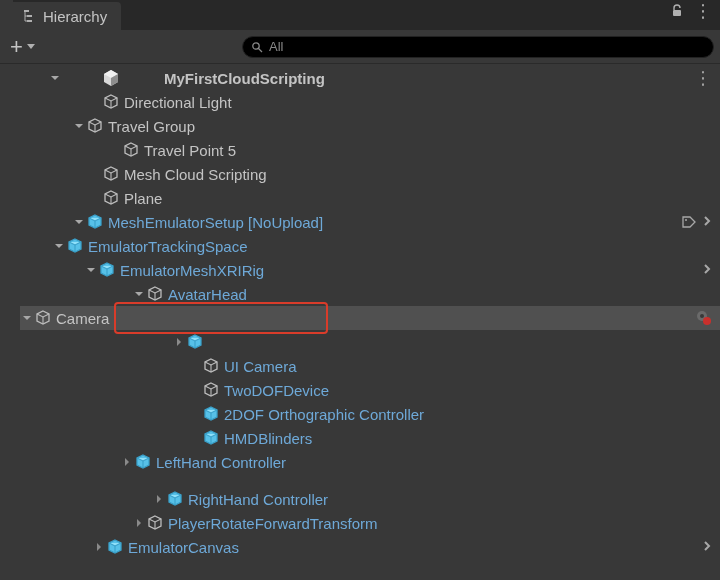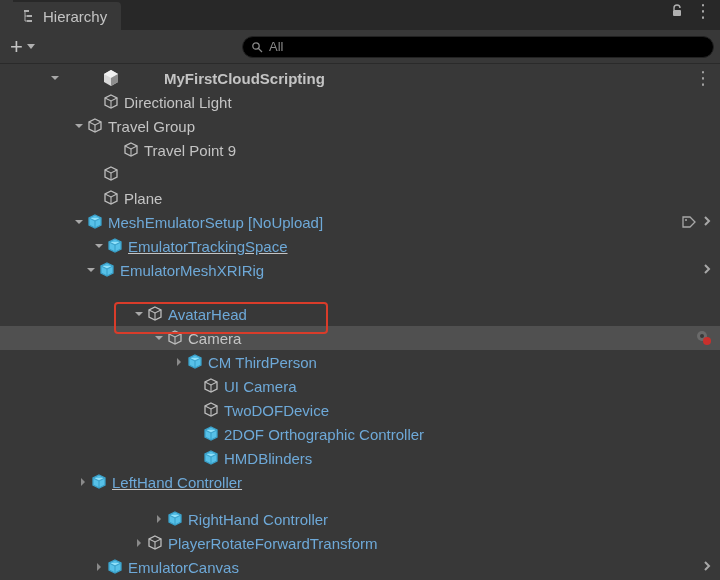--- a/index.html
+++ b/index.html
@@ -208,31 +208,32 @@
       </div>
       <div class="row" style="padding-left: 108px;">
         <span class="foldout"></span>
         <span class="icon">
           <svg class="svg" width="18" height="18" viewBox="0 0 18 18">
     <path d="M9 2 L15 5 L15 12 L9 15 L3 12 L3 5 Z" fill="none" stroke="#bdbdbd" stroke-width="1.3"></path>
     <path d="M3 5 L9 8 L15 5" fill="none" stroke="#bdbdbd" stroke-width="1.1"></path>
     <path d="M9 8 L9 15" stroke="#bdbdbd" stroke-width="1.1"></path>
   </svg>
         </span>
-        <span class="label grey">Travel Point 9</span>
+        <span class="label grey">Travel Point 5</span>
       </div>
       <div class="row" style="padding-left: 88px;">
         <span class="foldout"></span>
         <span class="icon">
           <svg class="svg" width="18" height="18" viewBox="0 0 18 18">
     <path d="M9 2 L15 5 L15 12 L9 15 L3 12 L3 5 Z" fill="none" stroke="#bdbdbd" stroke-width="1.3"></path>
     <path d="M3 5 L9 8 L15 5" fill="none" stroke="#bdbdbd" stroke-width="1.1"></path>
     <path d="M9 8 L9 15" stroke="#bdbdbd" stroke-width="1.1"></path>
   </svg>
         </span>
+        <span class="label grey">Mesh Cloud Scripting</span>
       </div>
       <div class="row" style="padding-left: 88px;">
         <span class="foldout"></span>
         <span class="icon">
           <svg class="svg" width="18" height="18" viewBox="0 0 18 18">
     <path d="M9 2 L15 5 L15 12 L9 15 L3 12 L3 5 Z" fill="none" stroke="#bdbdbd" stroke-width="1.3"></path>
     <path d="M3 5 L9 8 L15 5" fill="none" stroke="#bdbdbd" stroke-width="1.1"></path>
     <path d="M9 8 L9 15" stroke="#bdbdbd" stroke-width="1.1"></path>
   </svg>
         </span>
@@ -255,21 +256,21 @@
         <span class="right-icons">
           <span><svg width="16" height="14" viewBox="0 0 16 14">
               <path d="M1 3 H8 L13 8 L8 13 H1 Z" fill="none" stroke="#a8a8a8" stroke-width="1.3"></path>
               <circle cx="4" cy="6" r="1" fill="#a8a8a8"></circle>
             </svg></span>
           <span><svg width="10" height="14" viewBox="0 0 10 14">
               <path d="M3 3 L7 7 L3 11" stroke="#a8a8a8" fill="none" stroke-width="2"></path>
             </svg></span>
         </span>
       </div>
-      <div class="row" style="padding-left: 92px; text-decoration: underline;">
+      <div class="row" style="padding-left: 52px;">
         <span class="foldout">
           <svg class="svg" width="10" height="10" viewBox="0 0 10 10">
             <path d="M1 3 L5 7 L9 3" fill="#a8a8a8"></path>
           </svg>
         </span>
         <span class="icon">
           <svg class="svg" width="18" height="18" viewBox="0 0 18 18">
     <path d="M9 2 L15 5 L15 12 L9 15 L3 12 L3 5 Z" fill="#57c1e8" stroke="#3aa0c9" stroke-width="1.3"></path>
     <path d="M3 5 L9 8 L15 5" fill="#8fe0f9" stroke="#3aa0c9" stroke-width="1.1"></path>
     <path d="M9 8 L9 15" stroke="#3aa0c9" stroke-width="1.1"></path>
@@ -290,36 +291,36 @@
     <path d="M9 8 L9 15" stroke="#3aa0c9" stroke-width="1.1"></path>
   </svg>
         </span>
         <span class="label blue">EmulatorMeshXRIRig</span>
         <span class="right-icons">
           <span><svg width="10" height="14" viewBox="0 0 10 14">
               <path d="M3 3 L7 7 L3 11" stroke="#a8a8a8" fill="none" stroke-width="2"></path>
             </svg></span>
         </span>
       </div>
-      <div class="row" style="padding-left: 132px; margin-top: 20px;">
+      <div class="row" style="padding-left: 132px;">
         <span class="foldout">
           <svg class="svg" width="10" height="10" viewBox="0 0 10 10">
             <path d="M1 3 L5 7 L9 3" fill="#a8a8a8"></path>
           </svg>
         </span>
         <span class="icon">
           <svg class="svg" width="18" height="18" viewBox="0 0 18 18">
     <path d="M9 2 L15 5 L15 12 L9 15 L3 12 L3 5 Z" fill="none" stroke="#bdbdbd" stroke-width="1.3"></path>
     <path d="M3 5 L9 8 L15 5" fill="none" stroke="#bdbdbd" stroke-width="1.1"></path>
     <path d="M9 8 L9 15" stroke="#bdbdbd" stroke-width="1.1"></path>
   </svg>
         </span>
         <span class="label blue">AvatarHead</span>
       </div>
-      <div class="row selected" style="padding-left: 152px;">
+      <div class="row selected" style=" margin-left: 20px;">
         <span class="foldout">
           <svg class="svg" width="10" height="10" viewBox="0 0 10 10">
             <path d="M1 3 L5 7 L9 3" fill="#a8a8a8"></path>
           </svg>
         </span>
         <span class="icon">
           <svg class="svg" width="18" height="18" viewBox="0 0 18 18">
     <path d="M9 2 L15 5 L15 12 L9 15 L3 12 L3 5 Z" fill="none" stroke="#bdbdbd" stroke-width="1.3"></path>
     <path d="M3 5 L9 8 L15 5" fill="none" stroke="#bdbdbd" stroke-width="1.1"></path>
     <path d="M9 8 L9 15" stroke="#bdbdbd" stroke-width="1.1"></path>
@@ -340,21 +341,20 @@
             <path d="M3 1 L7 5 L3 9" fill="#8a8a8a"></path>
           </svg>
         </span>
         <span class="icon">
           <svg class="svg" width="18" height="18" viewBox="0 0 18 18">
     <path d="M9 2 L15 5 L15 12 L9 15 L3 12 L3 5 Z" fill="#57c1e8" stroke="#3aa0c9" stroke-width="1.3"></path>
     <path d="M3 5 L9 8 L15 5" fill="#8fe0f9" stroke="#3aa0c9" stroke-width="1.1"></path>
     <path d="M9 8 L9 15" stroke="#3aa0c9" stroke-width="1.1"></path>
   </svg>
         </span>
-        <span class="label blue">CM ThirdPerson</span>
       </div>
       <div class="row" style="padding-left: 188px;">
         <span class="foldout"></span>
         <span class="icon">
           <svg class="svg" width="18" height="18" viewBox="0 0 18 18">
     <path d="M9 2 L15 5 L15 12 L9 15 L3 12 L3 5 Z" fill="none" stroke="#bdbdbd" stroke-width="1.3"></path>
     <path d="M3 5 L9 8 L15 5" fill="none" stroke="#bdbdbd" stroke-width="1.1"></path>
     <path d="M9 8 L9 15" stroke="#bdbdbd" stroke-width="1.1"></path>
   </svg>
         </span>
@@ -386,21 +386,21 @@
         <span class="foldout"></span>
         <span class="icon">
           <svg class="svg" width="18" height="18" viewBox="0 0 18 18">
     <path d="M9 2 L15 5 L15 12 L9 15 L3 12 L3 5 Z" fill="#57c1e8" stroke="#3aa0c9" stroke-width="1.3"></path>
     <path d="M3 5 L9 8 L15 5" fill="#8fe0f9" stroke="#3aa0c9" stroke-width="1.1"></path>
     <path d="M9 8 L9 15" stroke="#3aa0c9" stroke-width="1.1"></path>
   </svg>
         </span>
         <span class="label blue">HMDBlinders</span>
       </div>
-      <div class="row" style="padding-left: 76px; text-decoration: underline;">
+      <div class="row" style="padding-left: 120px;">
         <span class="foldout">
           <svg class="svg" width="10" height="10" viewBox="0 0 10 10">
             <path d="M3 1 L7 5 L3 9" fill="#8a8a8a"></path>
           </svg>
         </span>
         <span class="icon">
           <svg class="svg" width="18" height="18" viewBox="0 0 18 18">
     <path d="M9 2 L15 5 L15 12 L9 15 L3 12 L3 5 Z" fill="#57c1e8" stroke="#3aa0c9" stroke-width="1.3"></path>
     <path d="M3 5 L9 8 L15 5" fill="#8fe0f9" stroke="#3aa0c9" stroke-width="1.1"></path>
     <path d="M9 8 L9 15" stroke="#3aa0c9" stroke-width="1.1"></path>

